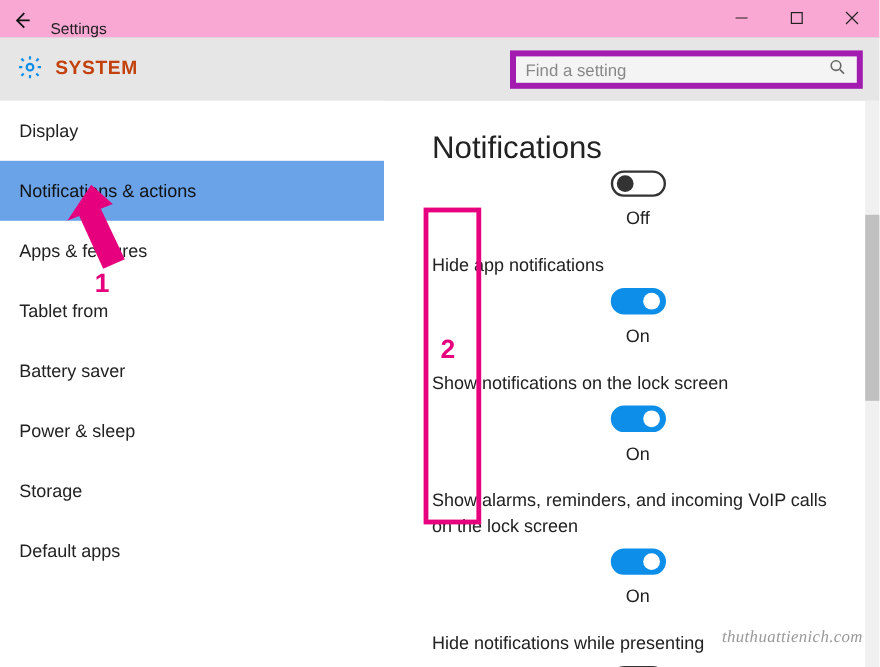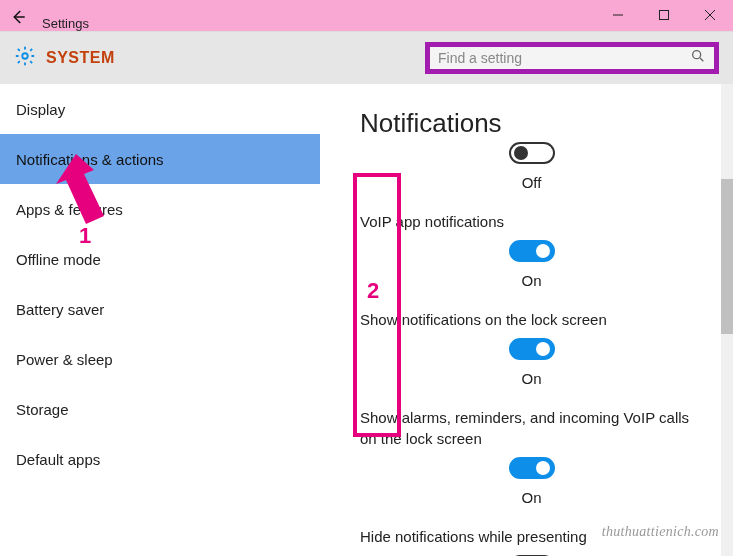--- a/index.html
+++ b/index.html
@@ -107,21 +107,21 @@
     <div class="navitem">
         <span>Display</span>
       </div>
     <div class="navitem selected">
         <span>Notifications &amp; actions</span>
       </div>
     <div class="navitem">
         <span>Apps &amp; features</span>
       </div>
     <div class="navitem">
-        <span>Offline mode</span>
+        <span>Tablet from</span>
       </div>
     <div class="navitem">
         <span>Battery saver</span>
       </div>
     <div class="navitem">
         <span>Power &amp; sleep</span>
       </div>
     <div class="navitem">
         <span>Storage</span>
       </div>
@@ -136,21 +136,21 @@
     <div class="setting">
       <div class="toggle-row">
         <div class="toggle off">
             <div class="knob"></div>
           </div>
         <span class="toggle-state">Off</span>
       </div>
     </div>
 
     <div class="setting">
-      <div class="setting-label">VoIP app notifications</div>
+      <div class="setting-label">Hide app notifications</div>
       <div class="toggle-row">
         <div class="toggle on">
             <div class="knob"></div>
           </div>
         <span class="toggle-state">On</span>
       </div>
     </div>
 
     <div class="setting">
       <div class="setting-label">Show notifications on the lock screen</div>

